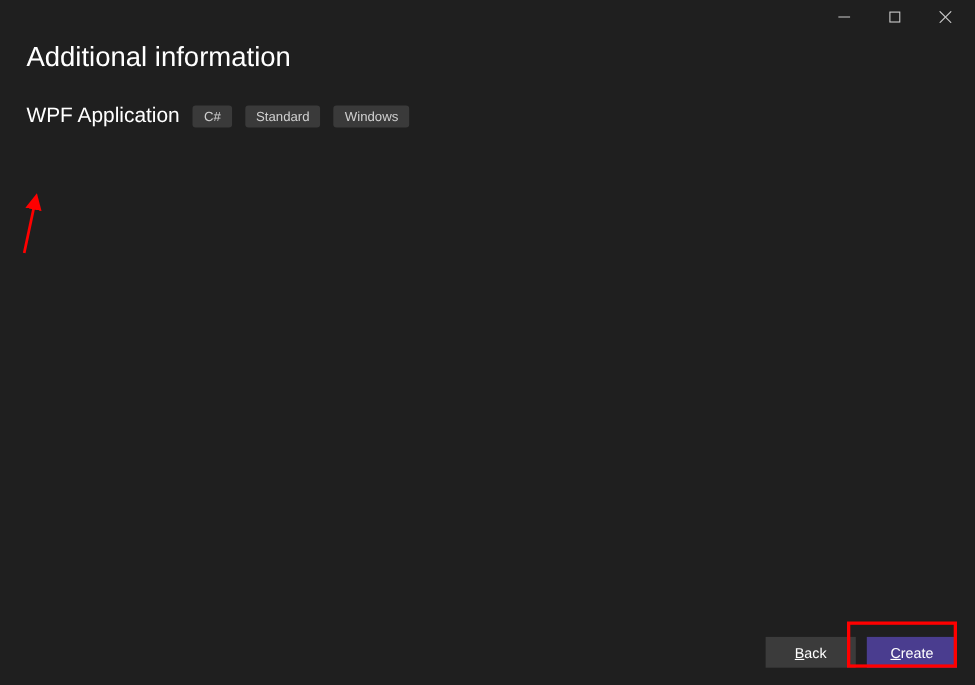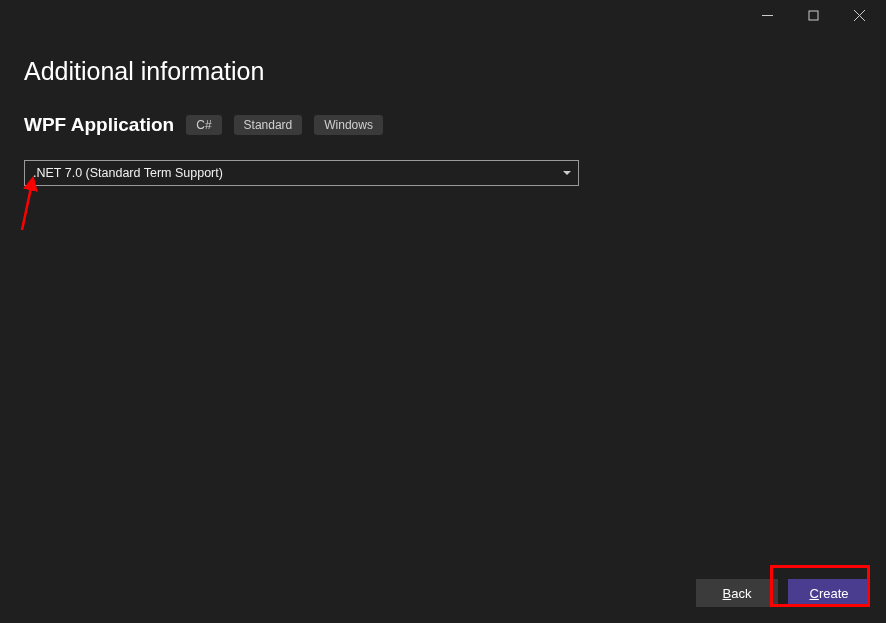--- a/index.html
+++ b/index.html
@@ -31,37 +31,36 @@
       justify-content: center;
       color: #cccccc;
       cursor: pointer;
     }
     .win-btn svg {
       stroke: #cccccc;
       fill: none;
     }
     .content {
       padding: 8px 24px 0 24px;
-      margin-top: 19px;
     }
     .page-title {
       font-size: 25px;
       font-weight: 400;
       color: #ffffff;
       margin-bottom: 28px;
     }
     .subhead {
       display: flex;
       align-items: center;
       gap: 12px;
       margin-bottom: 24px;
     }
     .app-type {
       font-size: 19px;
-      font-weight: 700;
+      font-weight: 400;
       color: #ffffff;
     }
     .tag {
       background: #3a3a3a;
       color: #d0d0d0;
       font-size: 12px;
       padding: 3px 10px;
       border-radius: 3px;
     }
     .field-label-row {
@@ -190,26 +189,20 @@
   <h1 class="page-title">Additional information</h1>
 
   <div class="subhead">
     <div class="app-type">WPF Application</div>
     <span class="tag">C#</span>
     <span class="tag">Standard</span>
     <span class="tag">Windows</span>
   </div>
 
 
-  <div class="select-wrap">
-    <div class="select-box">
-      <span>.NET 7.0 (Standard Term Support)</span>
-    </div>
-    <div class="select-caret"></div>
-  </div>
 </div>
 
 <svg class="arrow-annotation" width="40" height="60">
   <defs>
     <marker id="arrowhead" markerWidth="6" markerHeight="6" refX="3" refY="3" orient="auto">
       <path d="M0,0 L6,3 L0,6 Z" fill="#ff0000"></path>
     </marker>
   </defs>
   <line x1="10" y1="55" x2="20" y2="8" stroke="#ff0000" stroke-width="2.5" marker-end="url(#arrowhead)"></line>
 </svg>

